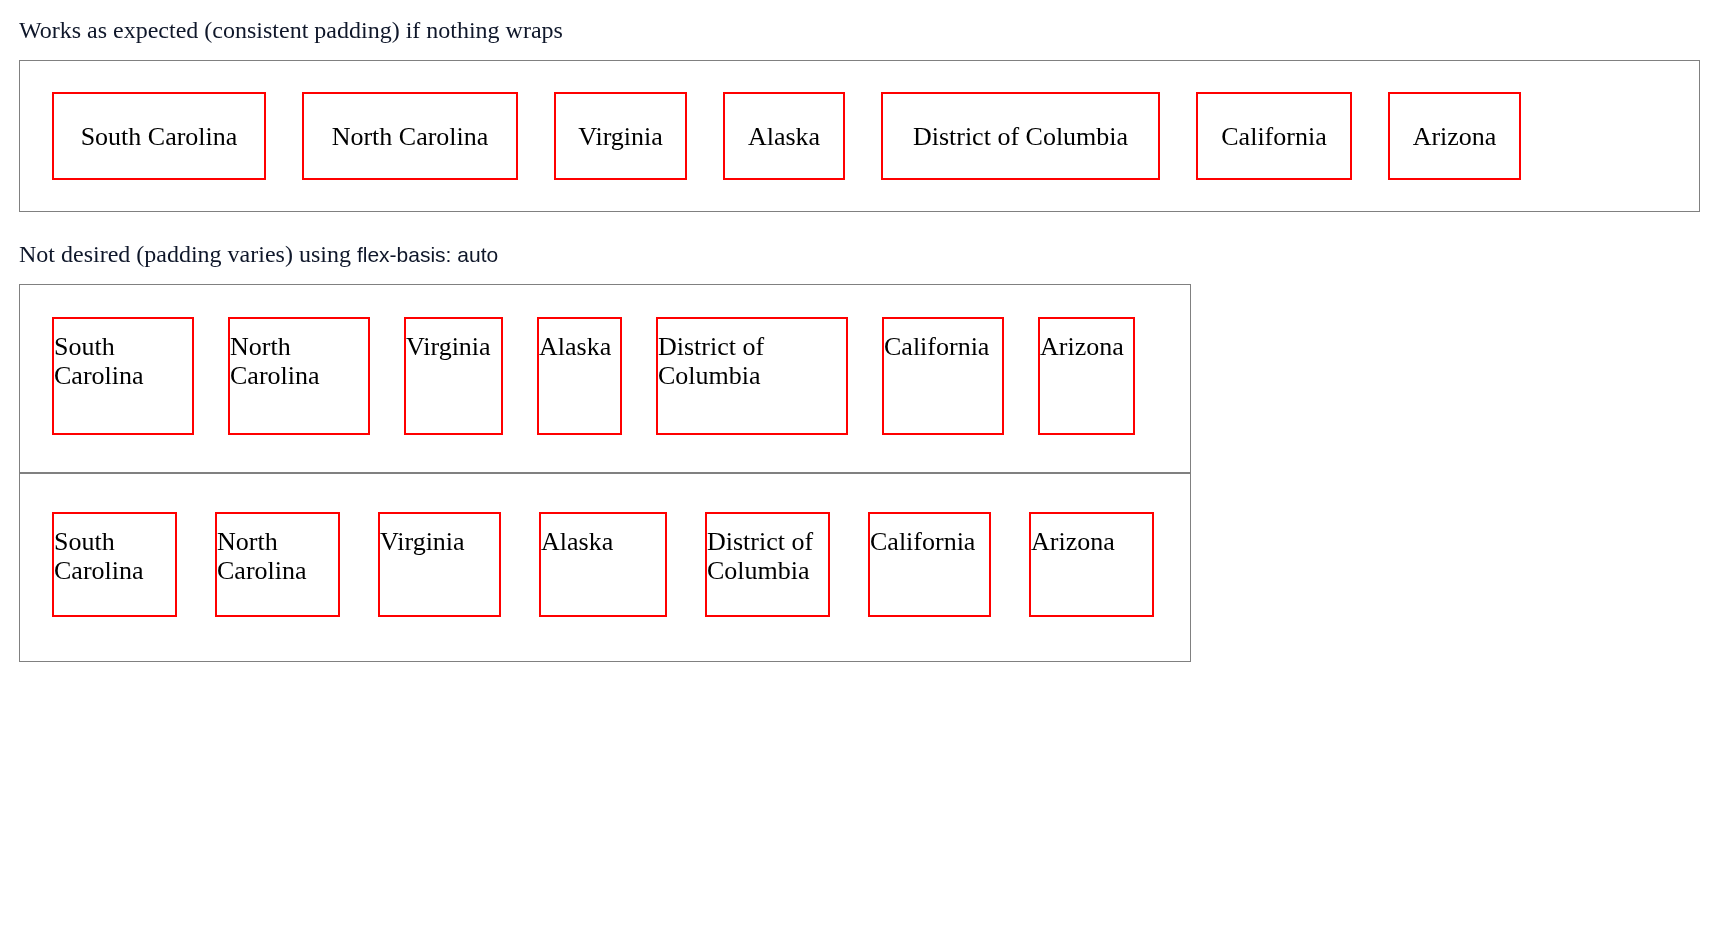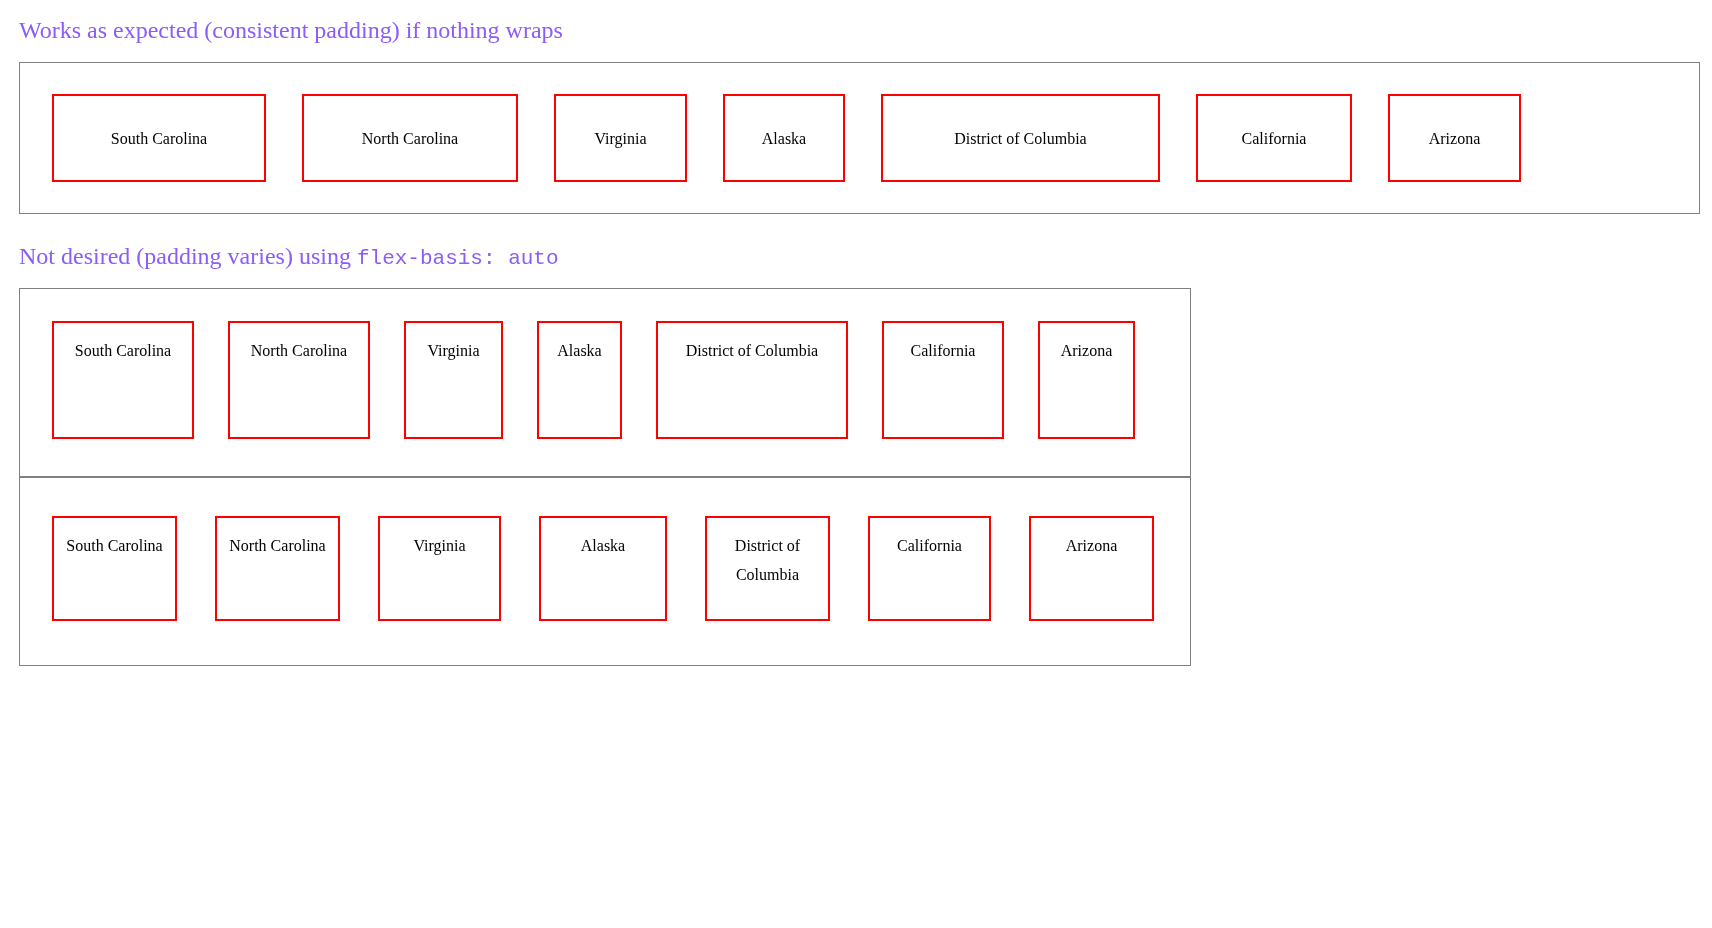--- a/index.html
+++ b/index.html
@@ -17,45 +17,44 @@
   .page {
     position: relative;
     width: 1712px;
     height: 928px;
     box-sizing: border-box;
     padding: 17px 12px 0 19px;
   }
   .heading {
     font-size: 24px;
     line-height: 27px;
-    color: #8b5cf6;
+    color: #0f172a;
     margin: 0;
     white-space: nowrap;
   }
   .heading .code {
-    font-family: Liberation Mono, monospace;
+    font-family: Liberation Sans, sans-serif;
     font-size: 21px;
     letter-spacing: 0px;
   }
   .outer {
     box-sizing: border-box;
     border: 1px solid #808080;
     background: #ffffff;
   }
   .flexrow {
     display: flex;
     flex-wrap: wrap;
     align-items: stretch;
   }
   .cell {
     box-sizing: border-box;
     border: 2px solid #ff0000;
     background: #ffffff;
-    text-align: center;
-    font-size: 16px;
+    font-size: 26px;
     line-height: 29px;
     color: #000000;
   }
 
   
   #sec1-heading { margin-bottom: 16px; }
   #sec1-box {
     width: 1681px;
     height: 152px;
     padding: 31px 32px;

